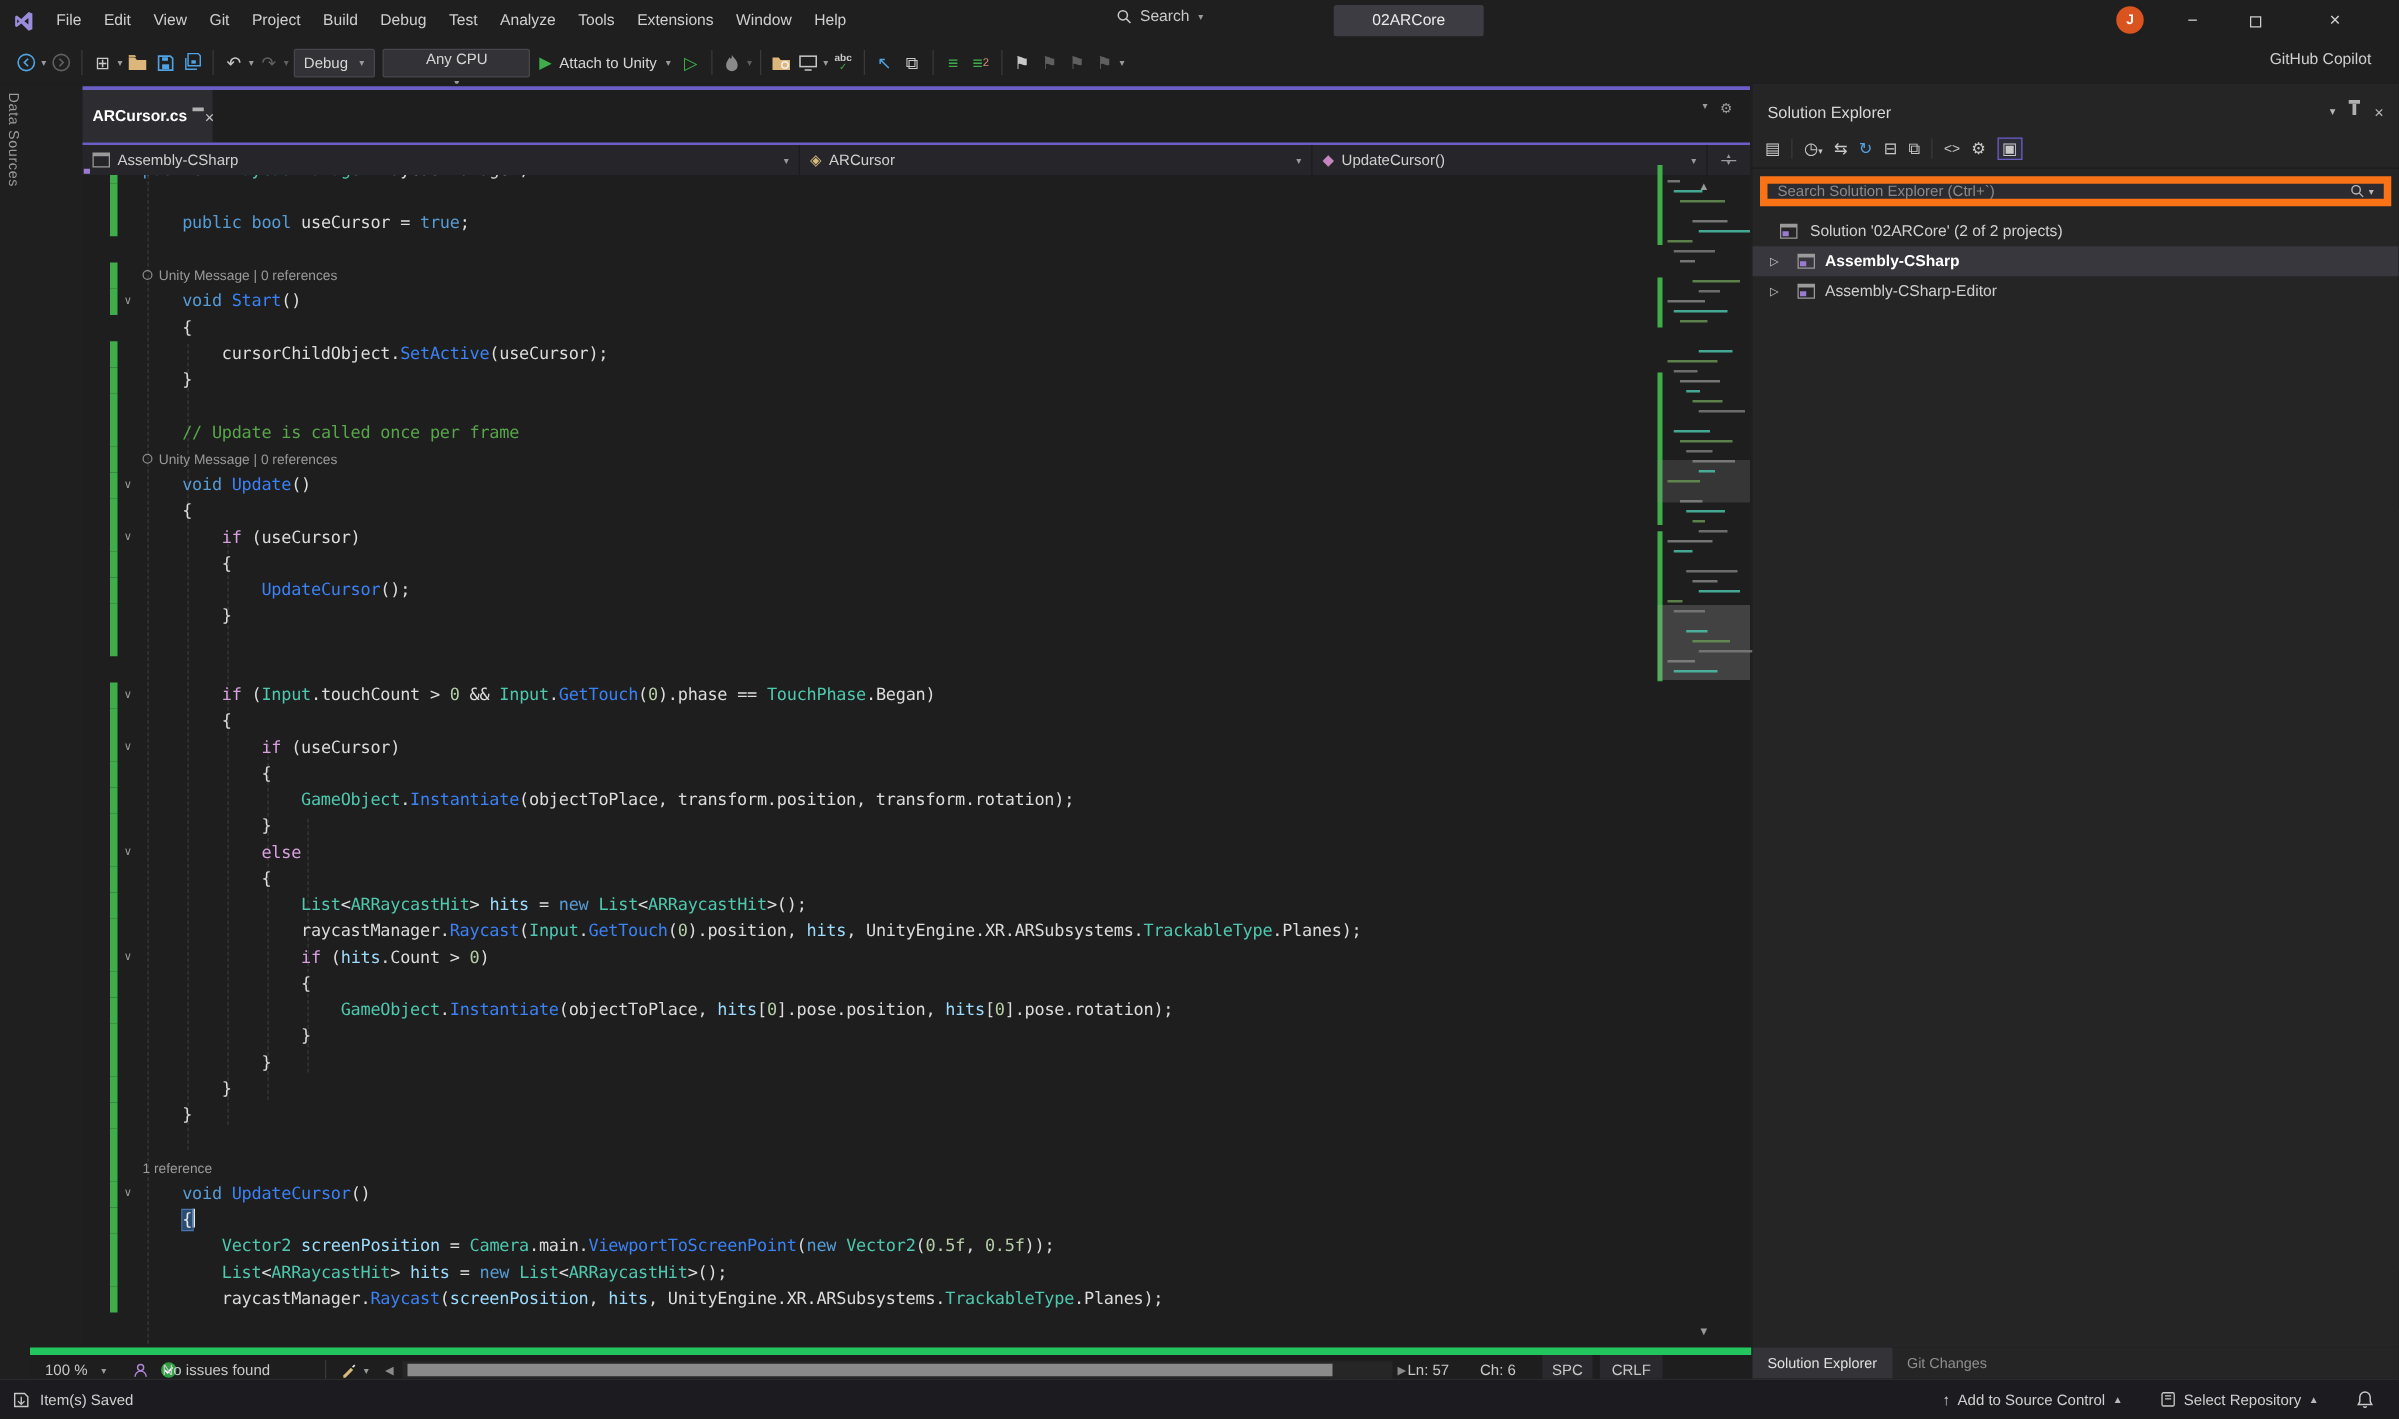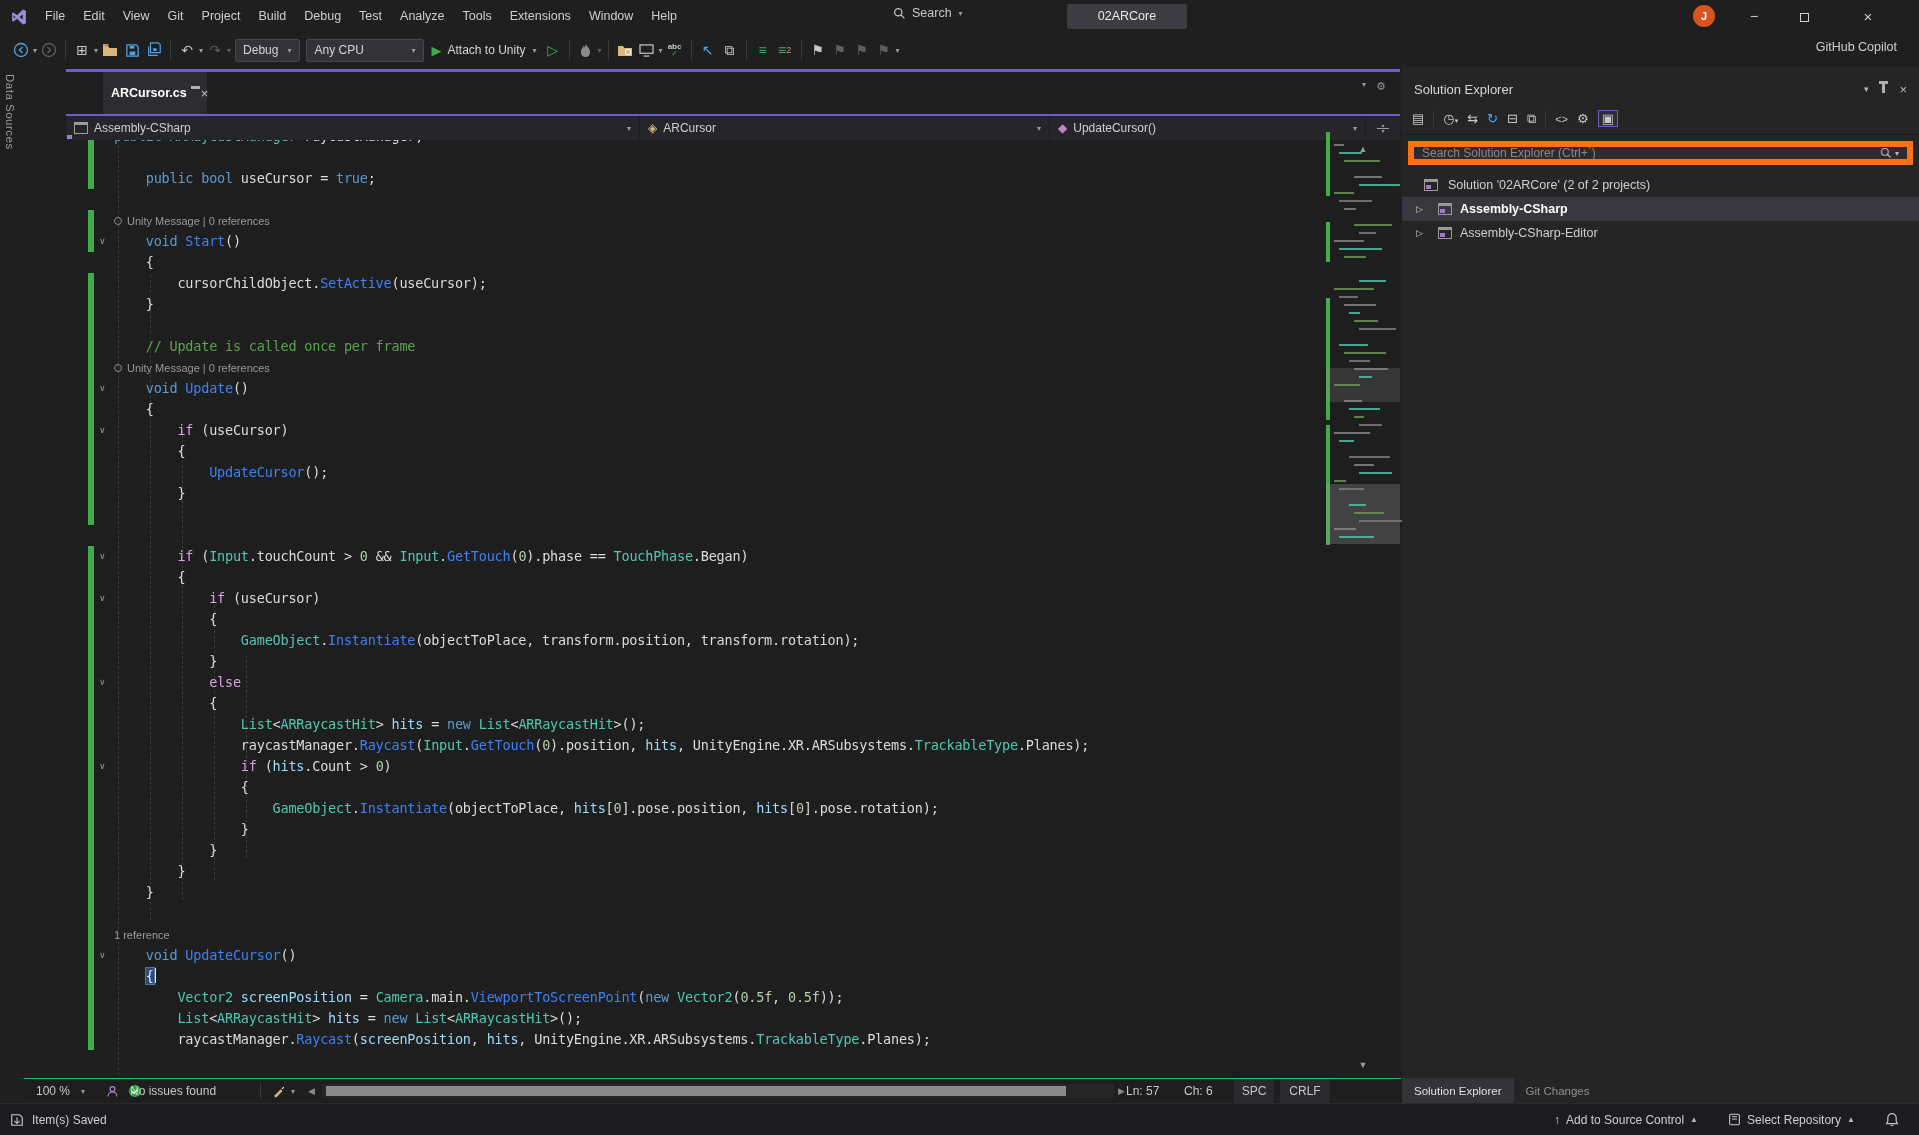--- a/index.html
+++ b/index.html
@@ -37,21 +37,21 @@
 
   
   #left-strip { position:absolute; left:0; top:67px; width:24px; height:1036px; background:#1f1f1f; }
   #data-sources { position:absolute; left:4px; top:74px; writing-mode:vertical-rl; font-size:11.5px; color:#9a9a9a; letter-spacing:.5px; }
   #gutter-strip { position:absolute; left:24px; top:67px; width:42px; height:1036px; background:#1f1f1f; }
 
   
   #editor-bg { position:absolute; left:66px; top:67px; width:1334px; height:1011px; background:#1e1e1e; }
   #purple1 { position:absolute; left:66px; top:69px; width:1334px; height:3px; background:#6b5fc7; }
   #purple2 { position:absolute; left:66px; top:114px; width:1334px; height:2px; background:#6b5fc7; }
-  #doc-tab { position:absolute; left:66px; top:72px; width:104px; height:42px; background:#2d2d31; display:flex; align-items:center; gap:7px; padding:0 8px;margin-left:37px; }
+  #doc-tab { position:absolute; left:66px; top:72px; width:104px; height:42px; background:#2d2d31; display:flex; align-items:center; gap:7px; padding:0 8px; }
   #doc-tab .t { font-size:12.5px; font-weight:bold; color:#fff; }
   .pin { position:relative; width:3px; height:9px; background:#b0b0b0; display:inline-block; }
   .pin::after { content:''; position:absolute; left:-3px; top:-3px; width:9px; height:3px; background:#b0b0b0; }
   #doc-tab .x { color:#c8c8c8; font-size:13px; }
   #tabwell-icons { position:absolute; left:1362px; top:80px; display:flex; gap:10px; color:#9a9a9a; font-size:11px; }
 
   #navbar { position:absolute; left:66px; top:116px; width:1334px; height:24px; background:#26262a; display:flex; }
   .nav-dd { display:flex; align-items:center; gap:6px; font-size:12px; color:#cfcfcf; padding:0 8px; border-right:1px solid #1c1c1c; position:relative; }
   .nav-dd .car { position:absolute; right:8px; font-size:8px; color:#9a9a9a; }
   #nav-dd1 { width:574px; } #nav-dd2 { width:410px; } #nav-dd3 { width:316px; }
@@ -73,21 +73,21 @@
   .lens-ico { display:inline-block; width:8px; height:8px; border:1px solid #8a8a8a; border-radius:50%; margin-right:5px; }
 
   
   #minimap { position:absolute; left:1326px; top:140px; width:74px; height:938px; background:#1e1e1e; }
   .mm-green { position:absolute; left:0; width:4px; background:#3fae4a; }
   .mm-dash { position:absolute; height:2px; opacity:.8; }
   .mm-box { position:absolute; left:0; width:74px; background:rgba(140,140,140,.22); }
   .mm-arrow { position:absolute; left:0; width:74px; text-align:center; color:#9a9a9a; font-size:9px; }
 
   
-  #ed-status { position:absolute; left:24px; top:1078px; width:1377px; height:25px; background:#1e1e1e; border-top:1px solid #22c55e; font-size:12px; color:#c8c8c8; }
+  #ed-status { position:absolute; left:24px; top:1078px; width:1377px; height:25px; background:#1e1e1e; border-top:6px solid #22c55e; font-size:12px; color:#c8c8c8; }
   #ed-status > * { position:absolute; top:0; height:24px; display:flex; align-items:center; }
   #zoom-box { left:4px; width:66px; gap:10px; padding-left:8px; font-size:12px; }
   #fb-ico { left:82px; } #chk { left:104px; } #issues { left:106px; }
   #sep1 { left:236px; width:1px; height:16px; top:4px; background:#3a3a3a; }
   #pen { left:248px; gap:4px; } 
   #hsb-l { left:284px; color:#8a8a8a; font-size:9px; }
   #hsb-track { left:298px; width:792px; top:5px; height:14px; background:#262626; }
   #hsb-thumb { position:absolute; left:4px; top:2px; width:740px; height:10px; background:#8a8a8a; }
   #hsb-r { left:1094px; color:#8a8a8a; font-size:9px; }
   #pos-ln { left:1102px; } #pos-ch { left:1160px; }
@@ -205,21 +205,21 @@
       </span>
     <span class="tb-sep"></span>
     <span class="tb-ico">↶</span>
     <span class="tb-caret">▾</span>
     <span class="tb-ico dis">↷</span>
     <span class="tb-caret dis">▾</span>
     <div class="tb-select">
       <span>Debug</span>
         <span class="tb-caret">▾</span>
     </div>
-    <div class="tb-select" style="width:118px; justify-content:space-between;">
+    <div class="tb-select" style="width:118px; justify-content:space-between;flex-direction:column;">
       <span>Any CPU</span>
         <span class="tb-caret">▾</span>
     </div>
     <div id="attach">
       <span class="grn" style="font-size:13px;">▶</span>
       <span>Attach to Unity</span>
       <span class="tb-caret">▾</span>
     </div>
     <span class="tb-ico grn">▷</span>
     <span class="tb-sep"></span>

